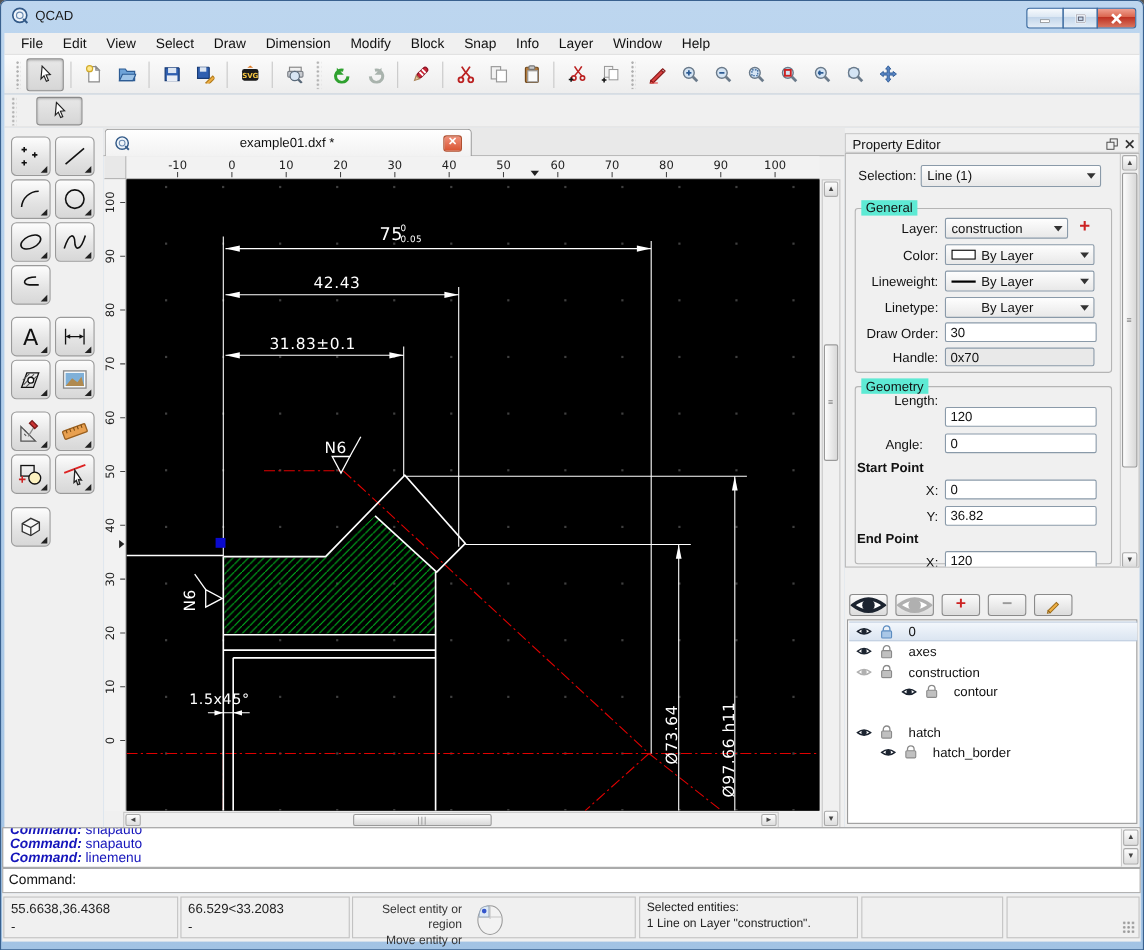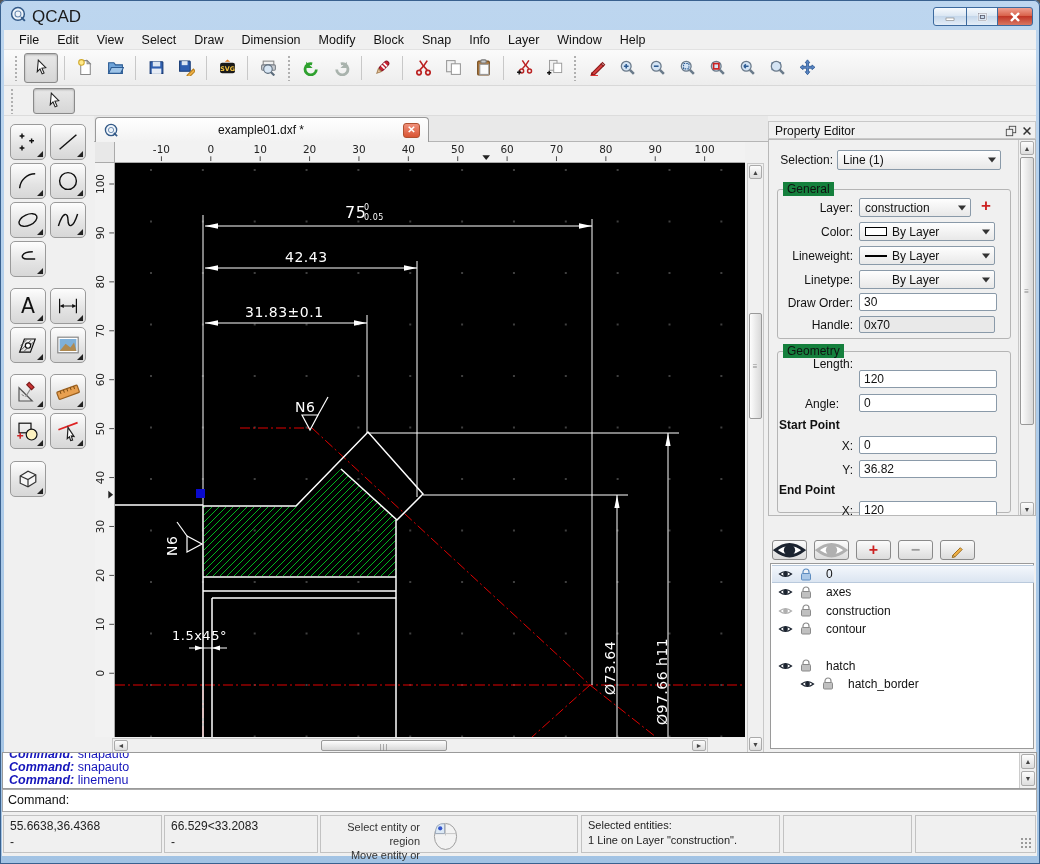--- a/index.html
+++ b/index.html
@@ -1,20 +1,20 @@
 <!DOCTYPE html>
 <html><head>
 <meta charset="utf-8">
 <style>
   html,body{margin:0;padding:0;background:#555;}
   *{box-sizing:border-box;font-family:"Liberation Sans",sans-serif;}
   #window{position:relative;width:1040px;height:864px;background:linear-gradient(#bdd6ef,#a2c3e4);border-radius:6px 6px 0 0;overflow:hidden;box-shadow:inset 0 0 0 1px #39618f;}
   
   #titlebar{position:absolute;left:0;top:0;width:1040px;height:30px;}
-  #titlebar .title{position:absolute;left:32px;top:7px;font-size:17px;color:#1a1a1a;}
+  #titlebar .title{position:absolute;left:32px;top:7px;font-size:12px;color:#1a1a1a;}
   #app-icon{position:absolute;left:10px;top:6px;width:17px;height:17px;}
   .winbtn{position:absolute;top:7px;height:19px;border:1px solid #3c6a9e;background:linear-gradient(#f7fafd,#dbe7f3 45%,#c3d6ea 46%,#e3edf7);display:flex;align-items:center;justify-content:center;font-size:10px;color:#222;}
   #btn-min{left:933px;width:34px;border-radius:3px 0 0 3px;}
   #btn-max{left:966px;width:32px;}
   #btn-close{left:997px;width:36px;border-radius:0 3px 3px 0;background:linear-gradient(#f0a090,#d9634c 45%,#bf3222 46%,#d87661);color:#fff;font-weight:bold;font-size:11px;}
   
   #menubar{position:absolute;left:4px;top:30px;width:1032px;height:20px;background:#f0f0f0;display:flex;align-items:center;padding-left:6px;border-bottom:1px solid #e2e2e2;}
   .menu-item{padding:2px 9px;font-size:12.5px;color:#111;}
   
   #toolbar1{position:absolute;left:4px;top:50px;width:1032px;height:36px;background:linear-gradient(#fbfbfb,#ededed);display:flex;align-items:center;padding-left:6px;border-bottom:1px solid #d8d8d8;}
@@ -55,21 +55,21 @@
   .panel-body{position:relative;border:1px solid #b8b8b8;background:#f0f0f0;overflow:hidden;}
   .lbl{position:absolute;font-size:12px;color:#111;text-align:right;}
   .lbl.b{font-weight:bold;}
   .field{position:absolute;border:1px solid #8a9aa9;background:#fff;font-size:12px;color:#111;padding:1px 4px;border-radius:2px;}
   input.field{outline:none;}
   .combo{position:absolute;border:1px solid #8a9aa9;border-radius:2px;background:linear-gradient(#fefefe,#e8e8e8);font-size:12px;color:#111;display:flex;align-items:center;padding-left:5px;}
   .combo .arrow{position:absolute;right:4px;top:50%;transform:translateY(-50%);width:0;height:0;border:4px solid transparent;border-top:5px solid #333;margin-top:2px;}
   .combo .swatch{width:22px;height:9px;background:#fff;border:1px solid #000;margin-right:5px;}
   .combo .lineswatch{width:22px;height:0;border-top:2px solid #000;margin-right:5px;}
   .groupbox{position:absolute;border:1px solid #b5b5b5;border-radius:3px;}
-  .grouplabel{position:absolute;font-size:12px;color:#111;background:#15803d;padding:0 4px;text-align:right;}
+  .grouplabel{position:absolute;font-size:12px;color:#111;background:#5eead4;padding:0 4px;text-align:right;}
   .lbtn{position:absolute;width:35px;height:20px;border:1px solid #8a8a8a;border-radius:3px;background:linear-gradient(#fbfbfb,#dcdcdc);display:flex;align-items:center;justify-content:center;}
   .layer-row{position:absolute;left:1px;width:262px;height:18px;display:flex;align-items:center;font-size:12px;color:#111;}
   .layer-row.selected{background:linear-gradient(#f3f7fc,#dbe5f1);border-top:1px solid #b9c9dc;border-bottom:1px solid #b9c9dc;}
   .layer-row svg.eye{width:17px;height:12px;margin-left:5px;}
   .layer-row svg.lock{width:12px;height:13px;margin-left:6px;}
   .layer-row .lname{margin-left:14px;}
   
   #cmd-history{position:absolute;left:2px;top:752px;width:1035px;height:37px;background:#fff;border:1px solid #9a9a9a;overflow:hidden;}
   .cmdline{position:absolute;left:6px;font-size:12.5px;color:#1515bb;white-space:pre;}
   .cmdline .pfx{font-style:italic;font-weight:bold;}
@@ -877,21 +877,21 @@
             <svg class="eye" viewBox="0 0 14 12">
               <path d="M1 6 Q7 1.2 13 6 Q7 10.8 1 6z" fill="#fff" stroke="#b0b0b0" stroke-width="1.3"></path>
               <circle cx="7" cy="6" r="2.4" fill="#b0b0b0"></circle>
             </svg>
             <svg class="lock" viewBox="0 0 12 13">
               <path d="M3 5.5 V4 a3 3 0 0 1 6 0 V5.5" fill="none" stroke="#8a8a8a" stroke-width="1.2"></path>
               <rect x="1.5" y="5.5" width="9" height="6.5" rx="1" fill="#c0c0c0" stroke="#8a8a8a"></rect>
             </svg>
             <span class="lname">construction</span>
           </div>
-          <div class="layer-row" style="top: 55.9px;">
+          <div class="layer-row" style="top: 55.9px; padding-left: 41px;">
             <svg class="eye" viewBox="0 0 14 12">
               <path d="M1 6 Q7 1.2 13 6 Q7 10.8 1 6z" fill="#fff" stroke="#1c2430" stroke-width="1.3"></path>
               <circle cx="7" cy="6" r="2.4" fill="#1c2430"></circle>
             </svg>
             <svg class="lock" viewBox="0 0 12 13">
               <path d="M3 5.5 V4 a3 3 0 0 1 6 0 V5.5" fill="none" stroke="#8a8a8a" stroke-width="1.2"></path>
               <rect x="1.5" y="5.5" width="9" height="6.5" rx="1" fill="#c0c0c0" stroke="#8a8a8a"></rect>
             </svg>
             <span class="lname">contour</span>
           </div>

